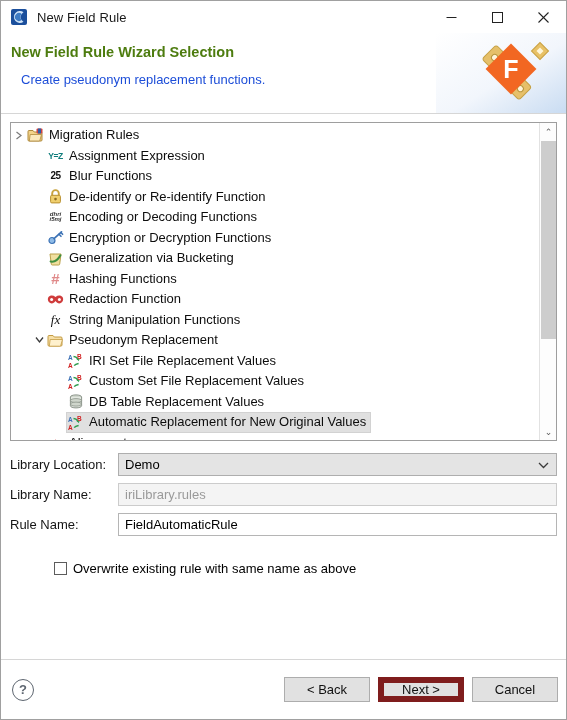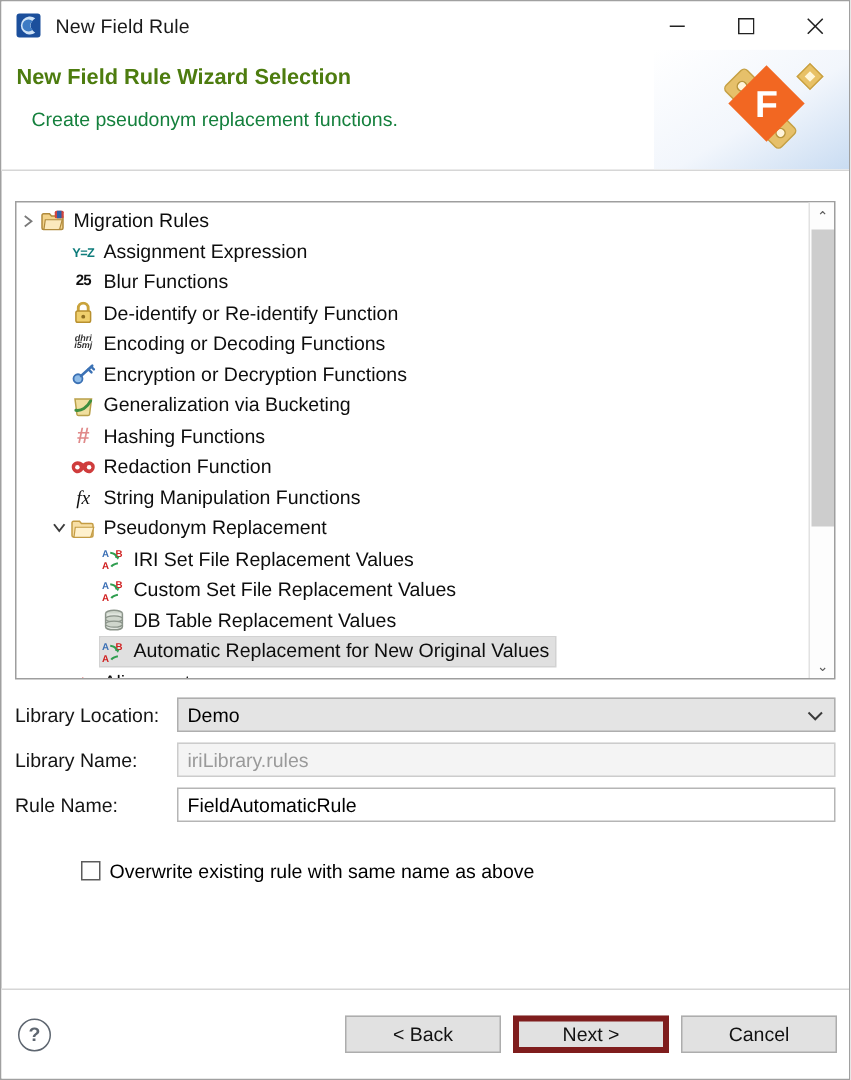--- a/index.html
+++ b/index.html
@@ -48,30 +48,30 @@
     position: relative;
     border-bottom: 1px solid #d6d6d6;
     overflow: hidden;
   }
   .header-title {
     position: absolute; left: 10px; top: 11px;
     font-size: 14.5px; font-weight: bold; color: #4d7c0f;
   }
   .header-sub {
     position: absolute; left: 20px; top: 39px;
-    font-size: 13px; color: #15803d;
+    font-size: 13px; color: #1d4ed8;
   }
   .header-art {
     position: absolute; right: 0; top: 0; width: 130px; height: 80px;
   }
 
   
   .tree-wrap {
     position: relative;
-    margin: 20px 9px 0 9px;
+    margin: 8px 9px 0 9px;
     height: 319px;
     border: 1px solid #9e9e9e;
     background: #fff;
     display: flex;
     overflow: hidden;
   }
   .tree {
     flex: 1 1 auto;
     overflow: hidden;
     padding-top: 2px;
@@ -169,26 +169,26 @@
     display: flex; align-items: center;
   }
   .help-icon {
     margin-left: 11px; width: 22px; height: 22px; flex: 0 0 22px;
     border: 1.6px solid #5e6670; border-radius: 50%;
     display: flex; align-items: center; justify-content: center;
     font-size: 13px; color: #5e6670; font-weight: bold;
   }
   .btns { margin-left: auto; margin-right: 8px; display: flex; gap: 8px; }
   .btn {
-    width: 104px; height: 25px;
+    width: 86px; height: 25px;
     border: 1px solid #adadad; background: #e1e1e1;
     display: flex; align-items: center; justify-content: center;
     font-size: 13px; color: #111;
   }
-  .btn.default { border: 4px solid #7f1d1d; background: #e1e1e1; }
+  .btn.default { border: 6px solid #7f1d1d; background: #e1e1e1; }
   .btn.disabled { color: #a6a6a6; border-color: #cfcfcf; background: #e6e6e6; }
 </style>
 </head>
 <body>
 
 <div class="window">
 
   <div class="titlebar">
     <div class="app-icon">
       <svg width="18" height="18" viewBox="0 0 18 18">

